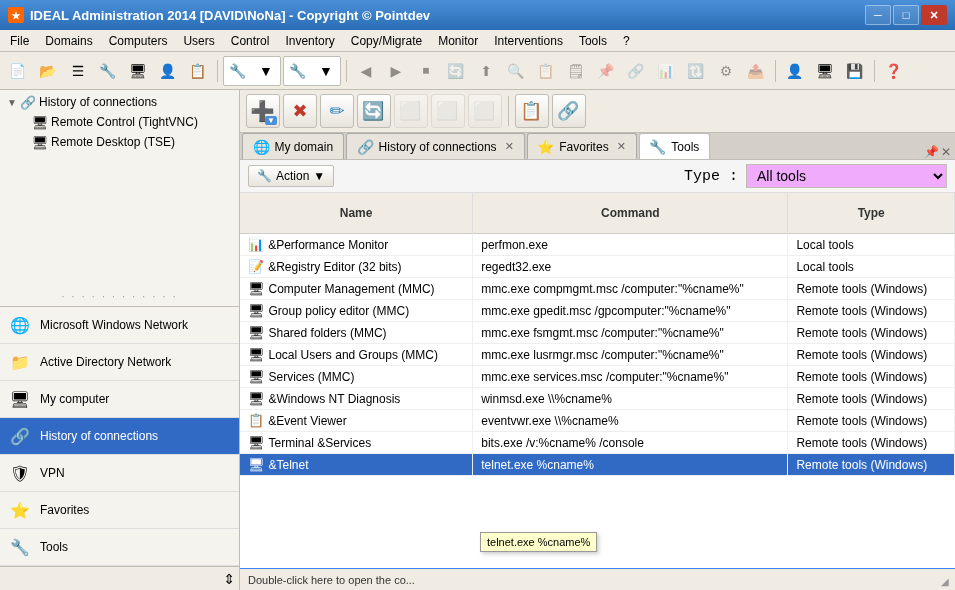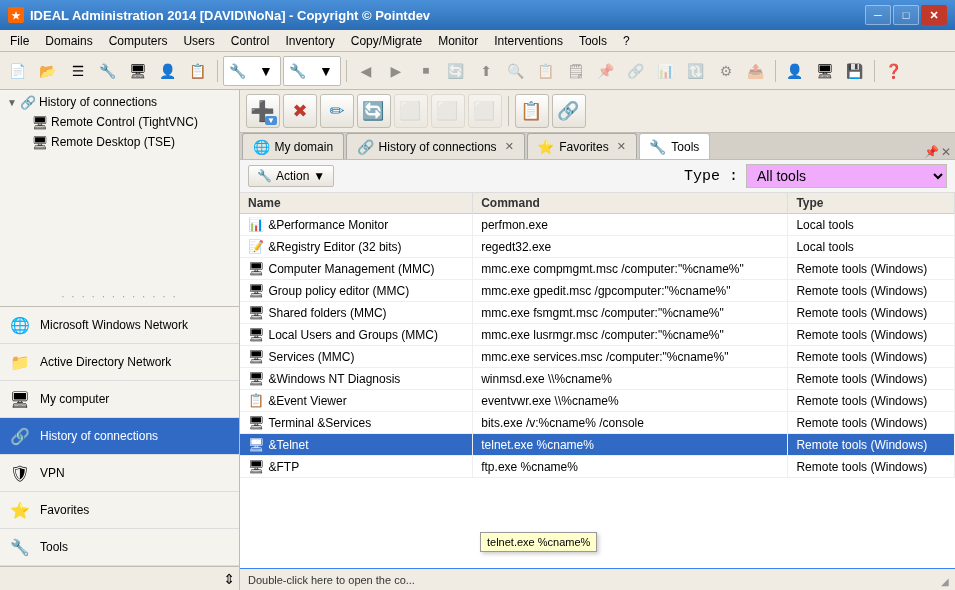--- a/index.html
+++ b/index.html
@@ -203,22 +203,22 @@
     }
     table {
       width: 100%;
       border-collapse: collapse;
     }
     thead tr {
       background: #f0ece4;
       border-bottom: 1px solid #ccc;
     }
     th {
-      text-align: left;
-      padding: 3px 8px;
+      text-align: center;
+      padding: 13px 8px;
       font-weight: 600;
       border-right: 1px solid #ddd;
       color: #333;
     }
     td {
       padding: 3px 8px;
       border-bottom: 1px solid #eee;
       border-right: 1px solid #eee;
     }
     tr.selected td { background: #316ac5; color: white; }
@@ -512,25 +512,20 @@
               <tr>
       <td><span class="row-icon">🖥</span>Terminal &amp;Services</td>
       <td>bits.exe /v:%cname% /console</td>
       <td>Remote tools (Windows)</td>
     </tr>
               <tr class="selected">
       <td><span class="row-icon">🖥</span>&amp;Telnet</td>
       <td>telnet.exe %cname%</td>
       <td>Remote tools (Windows)</td>
     </tr>
-              <tr>
-      <td><span class="row-icon">🖥</span>&amp;FTP</td>
-      <td>ftp.exe %cname%</td>
-      <td>Remote tools (Windows)</td>
-    </tr>
             </tbody>
         </table>
       </div>
 
       <div class="status-bar">
         <span>Double-click here to open the co...</span>
       </div>
     </div>
   </div>
 

